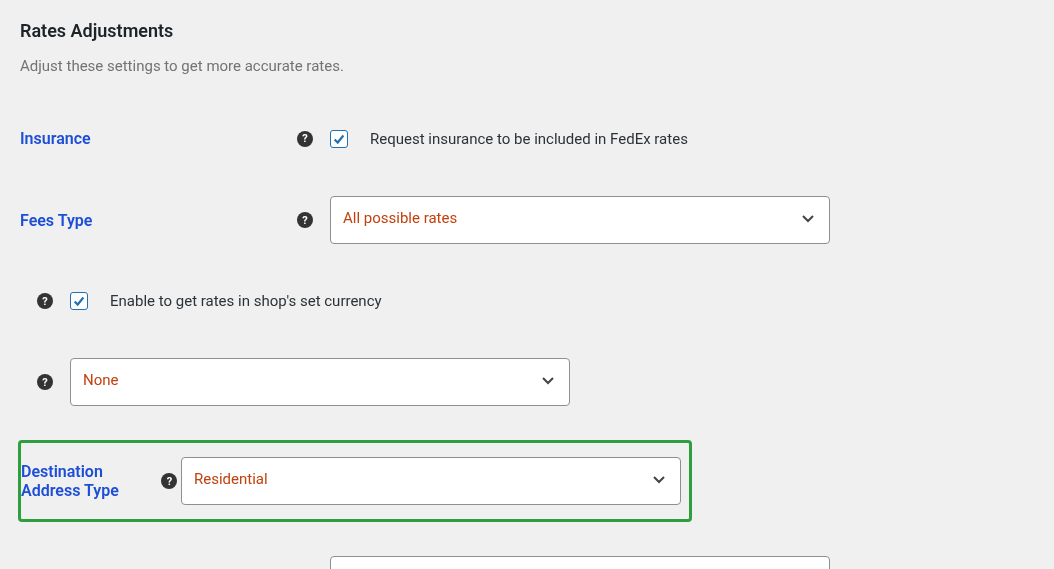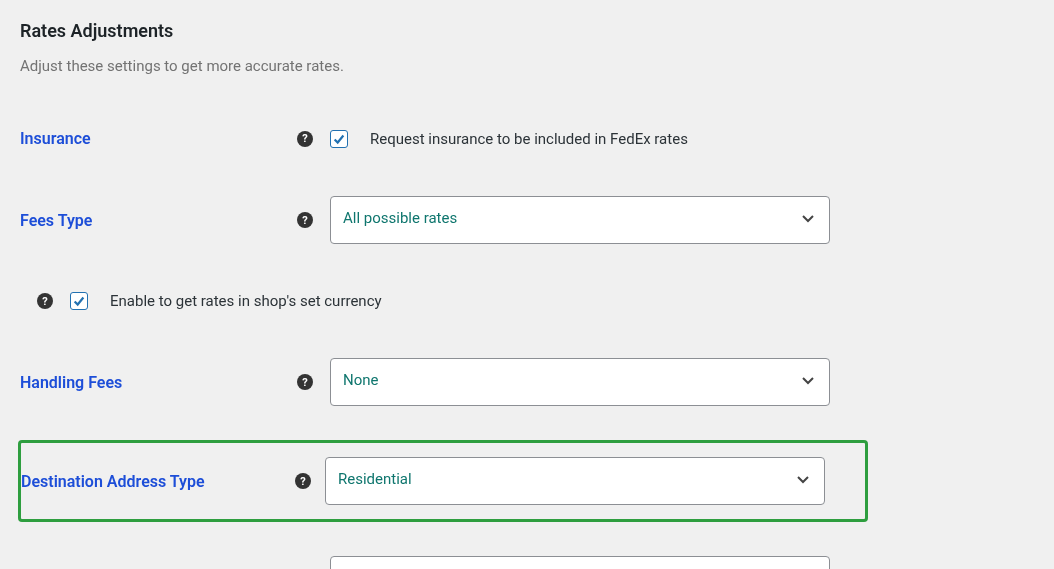--- a/index.html
+++ b/index.html
@@ -93,21 +93,21 @@
       width: 500px;
     }
     .select-box {
       width: 100%;
       height: 48px;
       border: 1px solid #8c8f94;
       border-radius: 4px;
       background: #fff;
       padding: 0 40px 4px 12px;
       font-size: 15px;
-      color: #0f766e;
+      color: #c2410c;
       display: flex;
       align-items: center;
       cursor: pointer;
     }
     .select-chevron {
       position: absolute;
       right: 14px;
       top: 50%;
       transform: translateY(-50%);
       pointer-events: none;
@@ -117,21 +117,21 @@
       height: 16px;
       stroke: #444;
       stroke-width: 2;
       fill: none;
     }
     .highlighted-row {
       border: 3px solid #2e9e3f;
       border-radius: 4px;
       padding: 14px 8px 14px 0;
       margin-left: -2px;
-      width: 850px;
+      width: 674px;
     }
     .highlighted-row .help-col {
       width: 44px;
     }
   </style>
 </head>
 <body>
 
 <h2 class="section-title">Rates Adjustments</h2>
 <p class="section-desc">Adjust these settings to get more accurate rates.</p>
@@ -176,21 +176,20 @@
     <span class="checkbox">
       <svg viewBox="0 0 16 16">
           <polyline points="3,8.5 6.5,12 13,4"></polyline>
         </svg>
     </span>
     <span class="checkbox-label">Enable to get rates in shop's set currency</span>
   </div>
 </div>
 
 <div class="form-row">
-  <div class="label-col">Handling Fees</div>
   <div class="help-col">
     <span class="help-icon">?</span>
   </div>
   <div class="control-col">
     <div class="select-wrap">
       <div class="select-box">None</div>
       <span class="select-chevron">
         <svg viewBox="0 0 16 16">
             <polyline points="3,6 8,11 13,6"></polyline>
           </svg>

